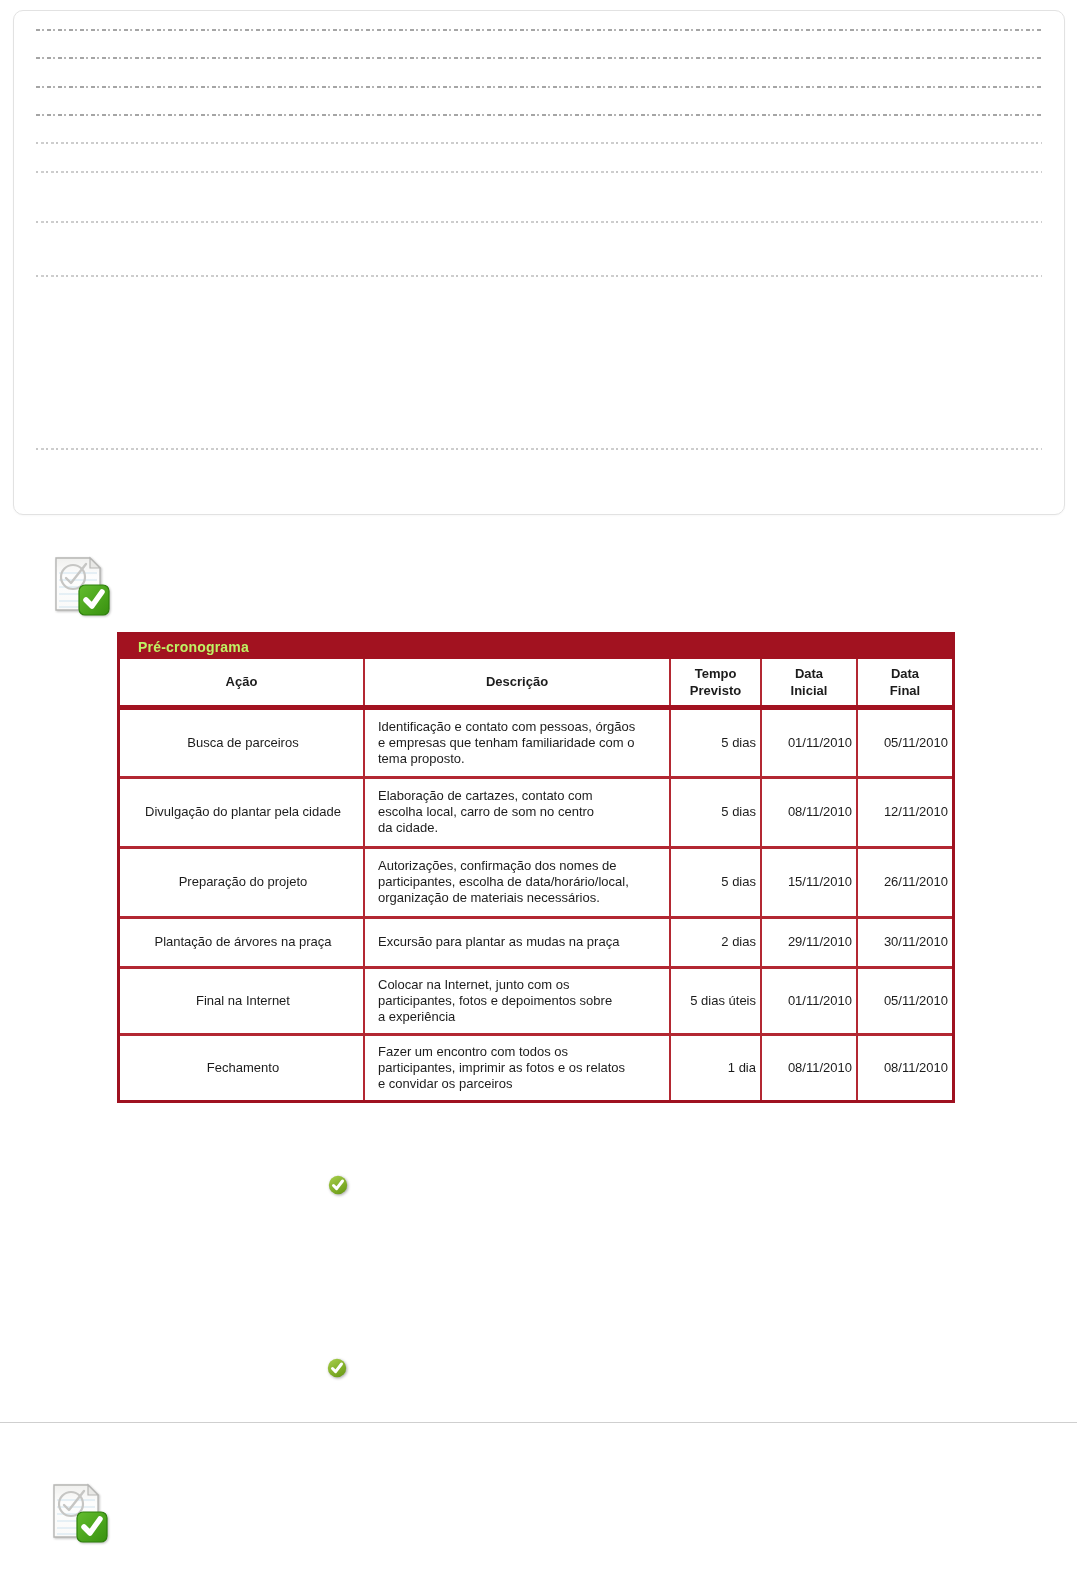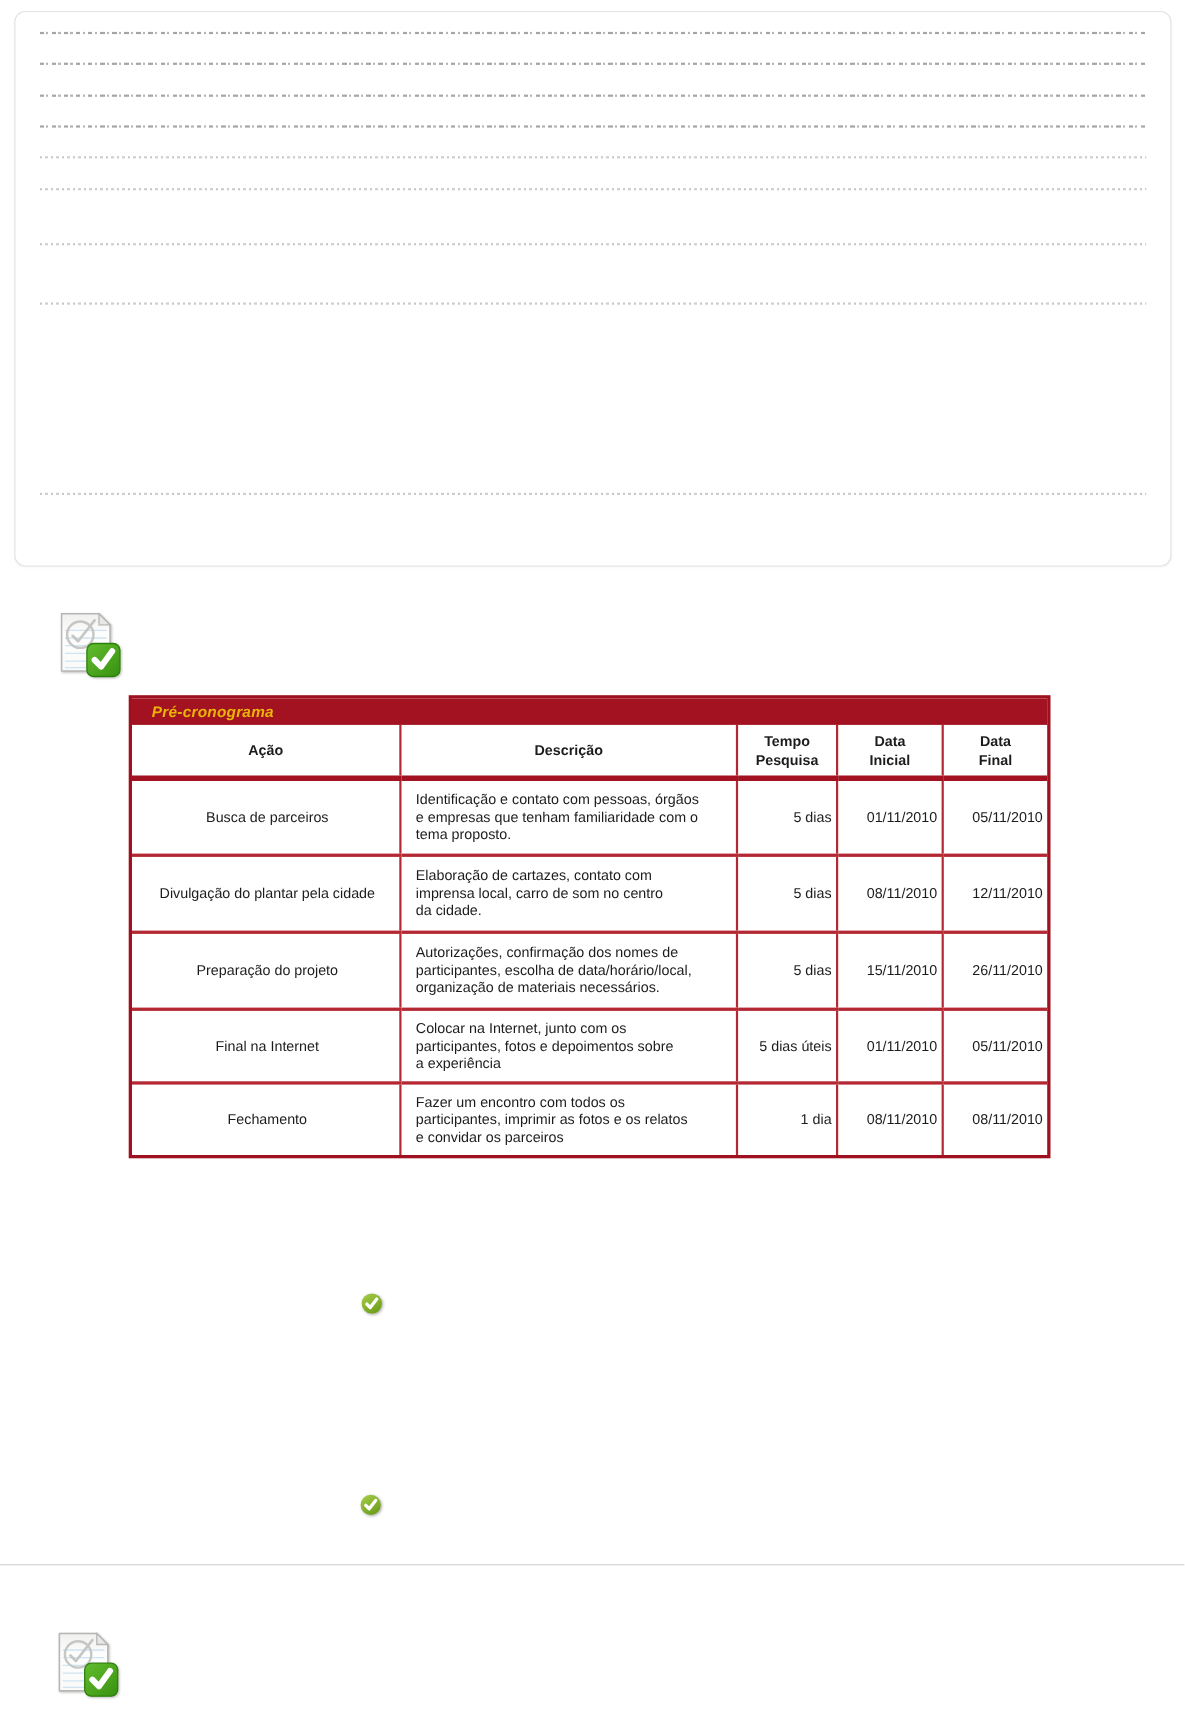--- a/index.html
+++ b/index.html
@@ -47,28 +47,27 @@
   
   .pre-table {
     position:absolute;
     left:117px; top:632px;
     width:838px;
     border:3px solid #9f1120;
     background:#ffffff;
   }
   .tbl-title {
     background:#a21220;
-    color:#eab308;
+    color:#bef264;
     font-size:14px;
     font-weight:bold;
     height:24px;
     line-height:24px;
     padding-left:18px;
     letter-spacing:0.2px;
-    font-style:italic;
   }
   table.sched {
     width:100%;
     border-collapse:collapse;
     table-layout:fixed;
   }
   .sched th, .sched td {
     border:2px solid #b32832;
     font-size:13px;
     vertical-align:middle;
@@ -183,59 +182,66 @@
         <col style="width:306px">
         <col style="width:91px">
         <col style="width:96px">
         <col style="width:95px">
       </colgroup>
       <thead>
         <tr>
             <th>Ação</th>
             <th>Descrição</th>
             <th>Tempo
-Pesquisa</th>
+Previsto</th>
             <th>Data
 Inicial</th>
             <th>Data
 Final</th>
           </tr>
       </thead>
       <tbody>
     <tr>
       <td>Busca de parceiros</td>
       <td>Identificação e contato com pessoas, órgãos
 e empresas que tenham familiaridade com o
 tema proposto.</td>
       <td class="c">5 dias</td>
       <td class="c">01/11/2010</td>
       <td class="c">05/11/2010</td>
     </tr>
 
     <tr>
       <td>Divulgação do plantar pela cidade</td>
       <td>Elaboração de cartazes, contato com
-imprensa local, carro de som no centro
+escolha local, carro de som no centro
 da cidade.</td>
       <td class="c">5 dias</td>
       <td class="c">08/11/2010</td>
       <td class="c">12/11/2010</td>
     </tr>
 
     <tr>
       <td>Preparação do projeto</td>
       <td>Autorizações, confirmação dos nomes de
 participantes, escolha de data/horário/local,
 organização de materiais necessários.</td>
       <td class="c">5 dias</td>
       <td class="c">15/11/2010</td>
       <td class="c">26/11/2010</td>
     </tr>
 
 
+    <tr>
+      <td>Plantação de árvores na praça</td>
+      <td>Excursão para plantar as mudas na praça</td>
+      <td class="c">2 dias</td>
+      <td class="c">29/11/2010</td>
+      <td class="c">30/11/2010</td>
+    </tr>
 
     <tr>
       <td>Final na Internet</td>
       <td>Colocar na Internet, junto com os
 participantes, fotos e depoimentos sobre
 a experiência</td>
       <td class="c">5 dias úteis</td>
       <td class="c">01/11/2010</td>
       <td class="c">05/11/2010</td>
     </tr>

